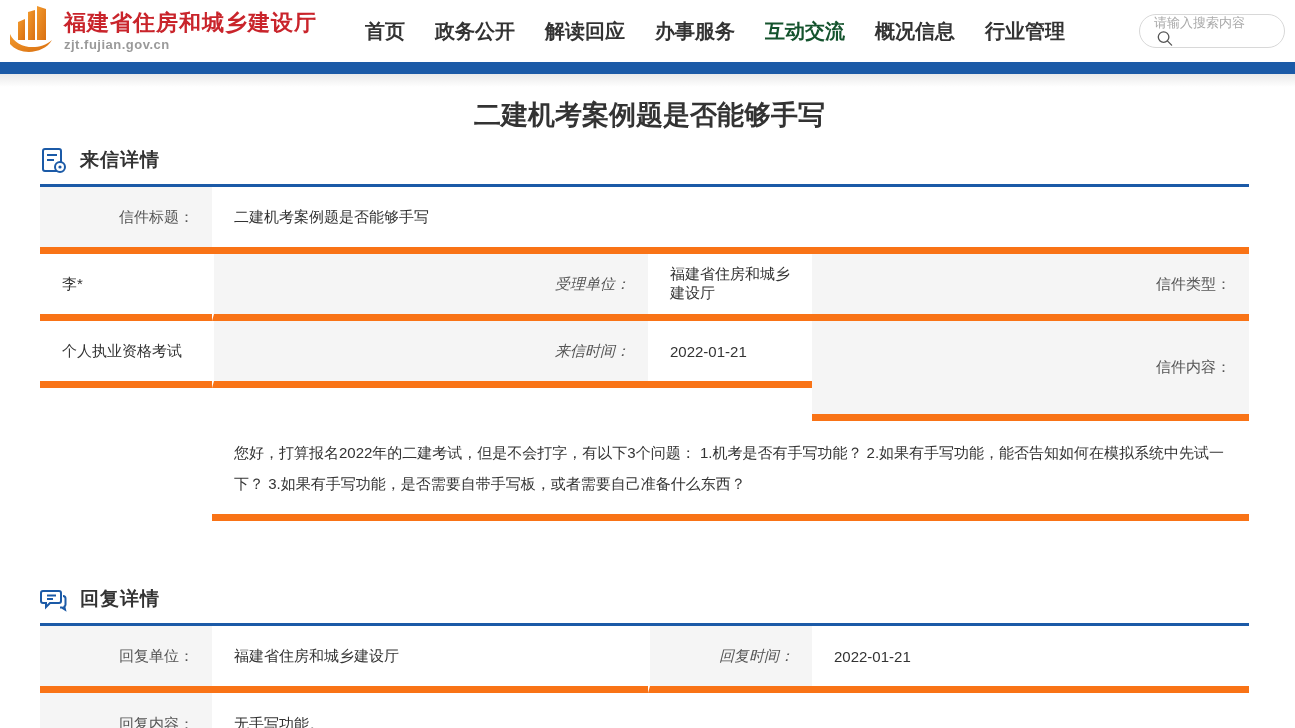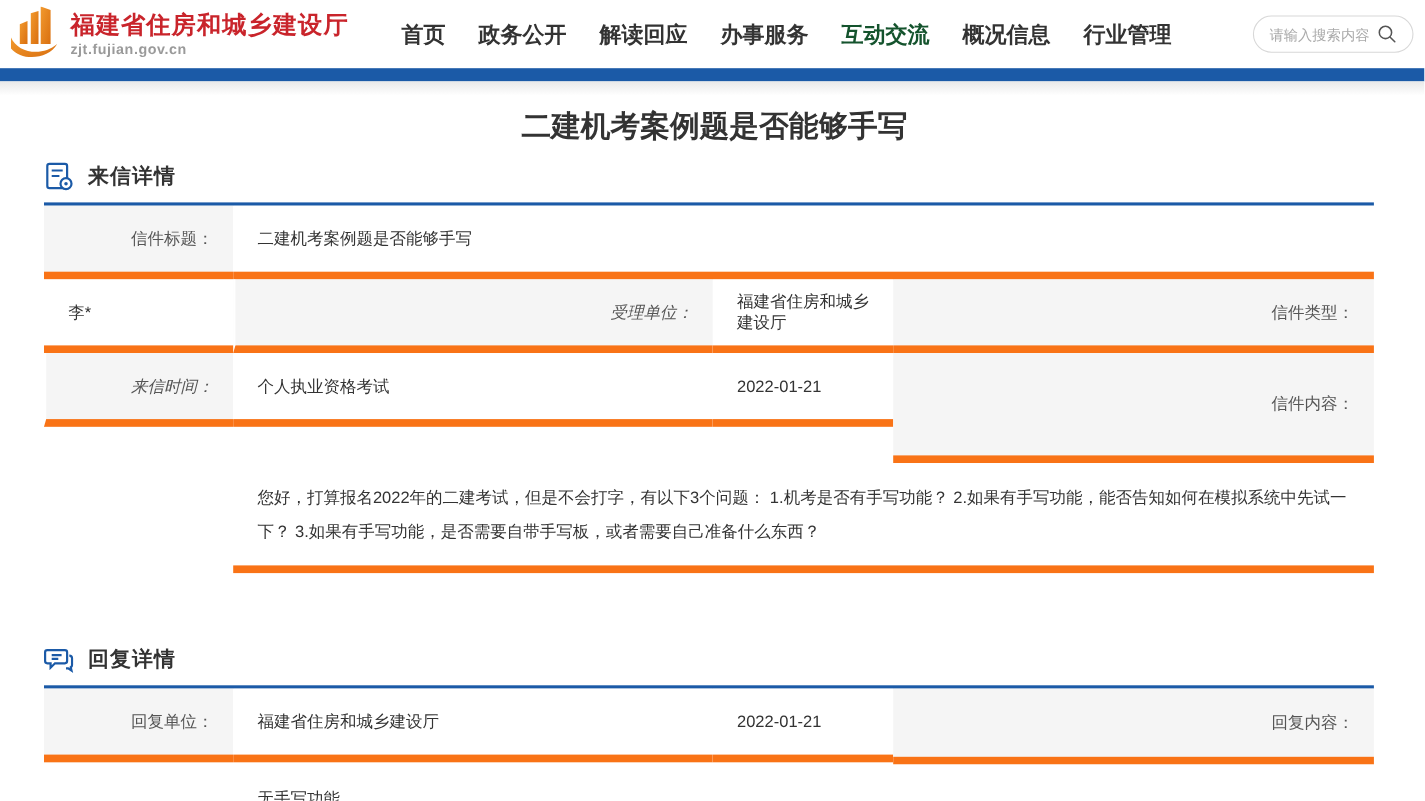--- a/index.html
+++ b/index.html
@@ -11,21 +11,21 @@
   .logo { display: flex; align-items: center; cursor: pointer; }
   .logo-mark { width: 48px; height: 50px; margin-right: 8px; }
   .logo-text .logo-title { font-family: "Liberation Serif", serif; font-weight: 700; font-size: 22px; color: #c9242b; letter-spacing: 1px; line-height: 26px; }
   .logo-text .logo-sub { font-size: 13px; font-weight: 700; color: #9a9a9a; margin-top: 1px; letter-spacing: .5px; }
 
   .main-nav { display: flex; align-items: center; margin-left: 48px; }
   .nav-item { font-size: 20px; font-weight: 700; color: #333; margin-right: 30px; cursor: pointer; white-space: nowrap; }
   .nav-item.active { color: #14532d; }
 
   .search-box { margin-left: auto; width: 146px; height: 34px; border: 1px solid #d8d8d8; border-radius: 18px;
-    display: flex; align-items: center; padding: 0 10px 0 14px; background: #fff; }
+    display: flex; align-items: flex-start; padding: 0 10px 0 14px; background: #fff; flex-direction: column; }
   .search-box input { border: 0; outline: 0; width: 96px; font-size: 13px; color: #333; background: transparent; }
   .search-box input::placeholder { color: #a9a9a9; }
   .search-icon { width: 18px; height: 18px; margin-left: 2px; cursor: pointer; }
 
   .top-bar { height: 12px; background: #1b5aa7; }
   .top-bar-shade { height: 13px; background: linear-gradient(#e9e9e9, #ffffff); }
 
   
   .content { padding: 0 36px 0 40px; }
   .page-title { text-align: center; font-size: 27px; font-weight: 700; color: #333; margin-top: 10px; line-height: 36px; }
@@ -110,22 +110,22 @@
 
   <div class="detail-table">
     <div class="cell label row-h">信件标题：</div>
     <div class="cell value row-h span3">二建机考案例题是否能够手写</div>
 
     <div class="cell value row-h">李*</div>
     <div class="cell label second row-h">受理单位：</div>
     <div class="cell value row-h">福建省住房和城乡建设厅</div>
 
     <div class="cell label row-h">信件类型：</div>
+    <div class="cell value row-h">个人执业资格考试</div>
     <div class="cell label second row-h">来信时间：</div>
-    <div class="cell value row-h">个人执业资格考试</div>
     <div class="cell value row-h">2022-01-21</div>
 
     <div class="cell label row-content">信件内容：</div>
     <div class="cell value row-content span3">
       <span class="content-text">您好，打算报名2022年的二建考试，但是不会打字，有以下3个问题： 1.机考是否有手写功能？ 2.如果有手写功能，能否告知如何在模拟系统中先试一下？ 3.如果有手写功能，是否需要自带手写板，或者需要自己准备什么东西？</span>
     </div>
   </div>
 
   <div class="section-head reply">
     <svg class="section-icon" viewBox="0 0 27 27">
@@ -133,19 +133,20 @@
       <line x1="7" y1="9.5" x2="16" y2="9.5" stroke="#1b5aa7" stroke-width="2"></line>
       <line x1="7" y1="13" x2="13" y2="13" stroke="#1b5aa7" stroke-width="2"></line>
       <path d="M23 10 a2.5 2.5 0 0 1 2.5 2.5 v6 a2.5 2.5 0 0 1 -1.2 2.1 l0.7 3 -3 -2 h-2" fill="none" stroke="#1b5aa7" stroke-width="2"></path>
     </svg>
     <span class="section-title">回复详情</span>
   </div>
 
   <div class="detail-table">
     <div class="cell label row-h">回复单位：</div>
     <div class="cell value row-h">福建省住房和城乡建设厅</div>
+    <div class="cell label second row-h">回复时间：</div>
     <div class="cell value row-h">2022-01-21</div>
 
     <div class="cell label row-reply-content">回复内容：</div>
     <div class="cell value row-reply-content span3">无手写功能。</div>
   </div>
 
 </div>
 
 </body></html>

